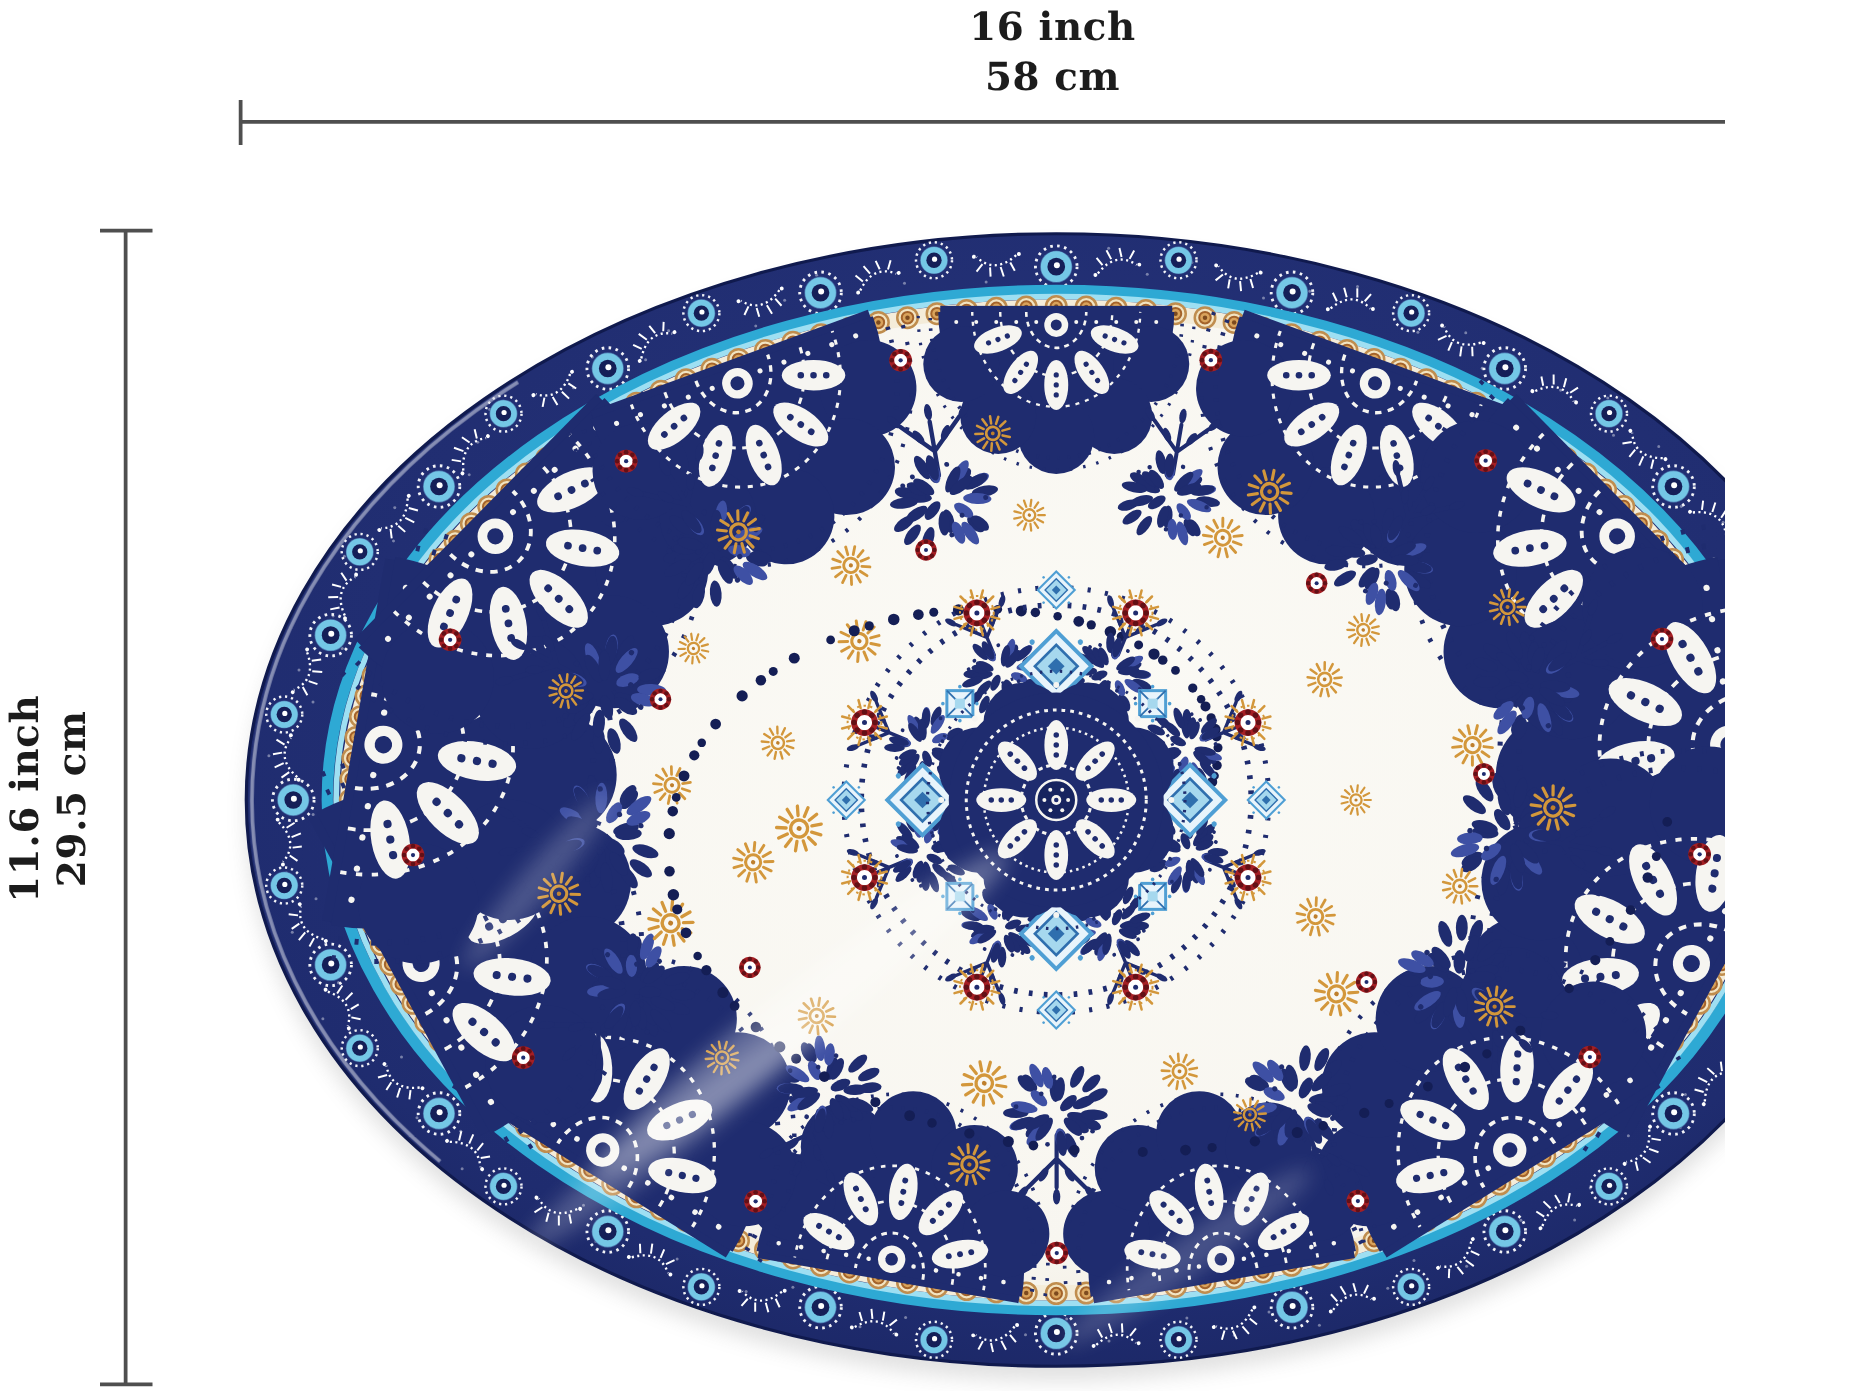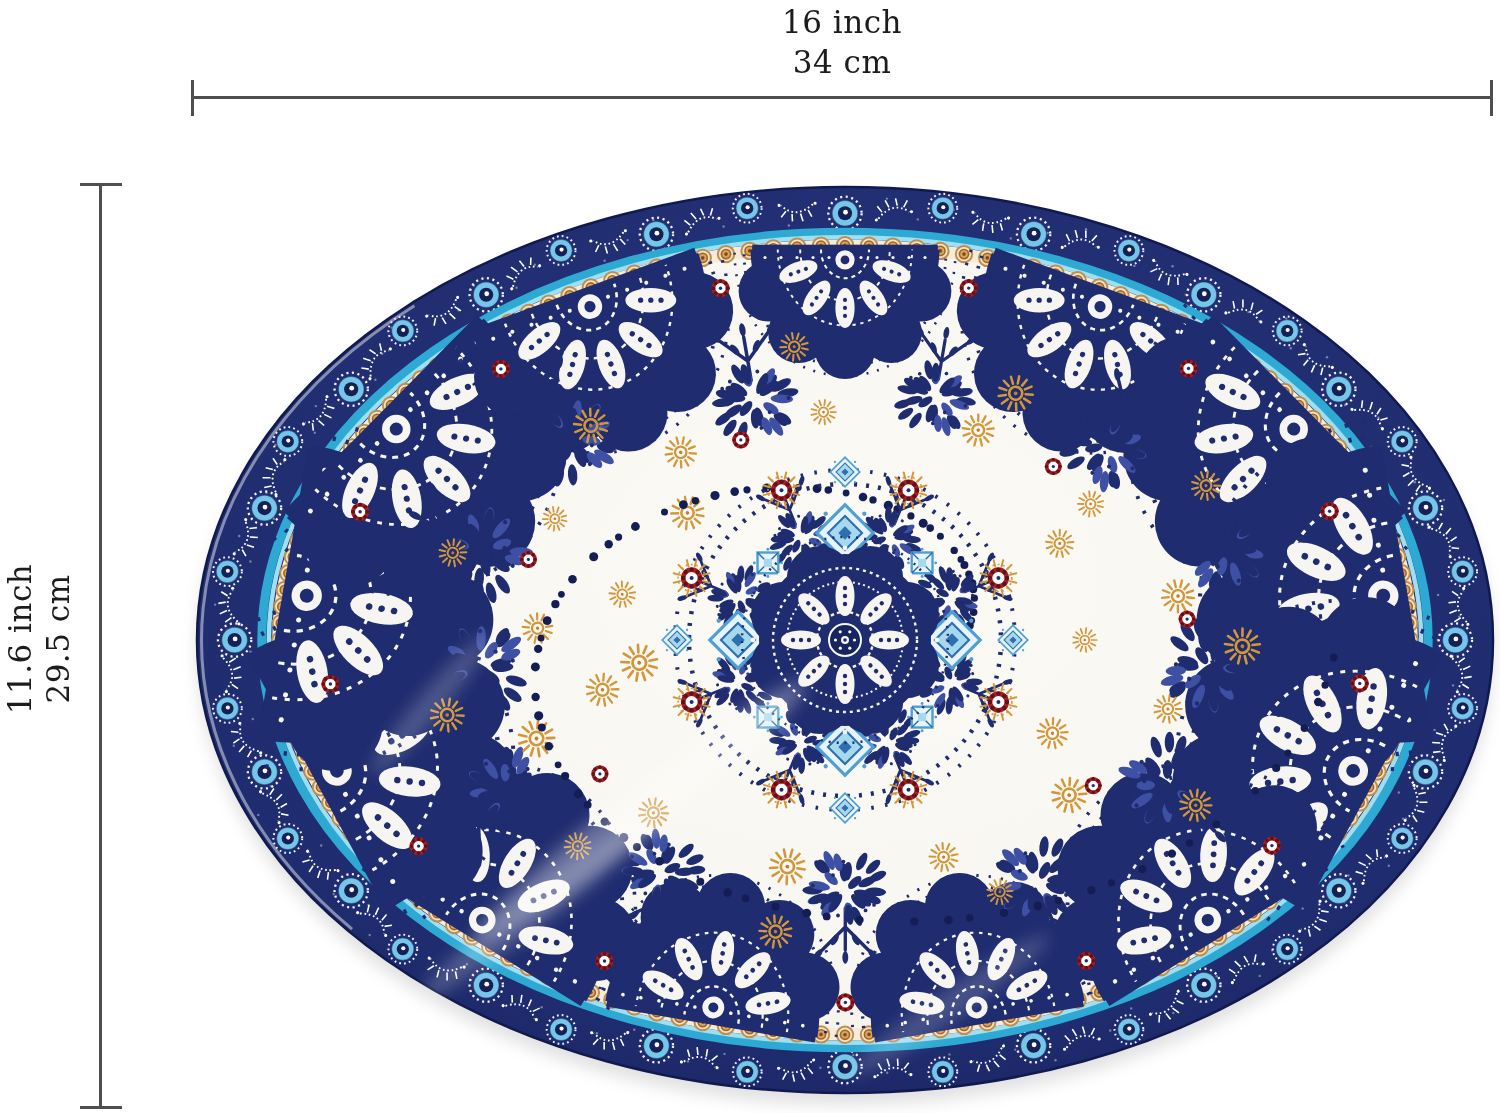--- a/index.html
+++ b/index.html
@@ -1,17 +1,17 @@
 <!DOCTYPE html>
 <html style="--line-color: #4f4f4f; --text-color: #1c1c1c; --bg: #ffffff;"><head>
 <meta charset="utf-8">
 <style>
   html,body{margin:0;padding:0;background:#fff;}
-  .stage{position:relative;width:1500px;height:1113px;background:var(--bg,#fff);overflow:hidden;
-         font-family:"DejaVu Serif","Liberation Serif",serif;color:var(--text-color,#1c1c1c);}
+  .stage{position:relative;width:1380px;height:1113px;background:var(--bg,#fff);overflow:hidden;
+         font-family:"DejaVu Serif","Liberation Serif",serif;color:var(--text-color,#1c1c1c);font-weight:bold;}
   
   .dim-top{position:absolute;left:192px;top:2px;width:1300px;text-align:center;
            font-size:31px;line-height:1.3;letter-spacing:.5px;}
   .dim-left{position:absolute;left:40px;top:639px;transform:translate(-50%,-50%) rotate(-90deg);
             text-align:center;font-size:31px;line-height:1.22;letter-spacing:.5px;white-space:nowrap;}
   
   .hline{position:absolute;left:192px;top:96px;width:1300px;height:3px;background:var(--line-color,#4f4f4f);}
   .hline .tick{position:absolute;top:-16px;width:3px;height:36px;background:var(--line-color,#4f4f4f);}
   .hline .tick.left{left:-1px}.hline .tick.right{right:-1px}
   .vline{position:absolute;left:99px;top:184px;width:3px;height:924px;background:var(--line-color,#4f4f4f);}
@@ -19,21 +19,21 @@
   .vline .tick.top{top:-1px}.vline .tick.bottom{bottom:-1px}
   svg#plate{position:absolute;left:0;top:0;width:1500px;height:1113px;}
 </style>
 </head>
 <body>
 
 <div class="stage">
 
   <div class="dim-top">
     <div>16 inch</div>
-    <div>34 cm</div>
+    <div>58 cm</div>
   </div>
 
   <div class="hline">
     <span class="tick left"></span>
     <span class="tick right"></span>
   </div>
 
   <div class="vline">
     <span class="tick top"></span>
     <span class="tick bottom"></span>

